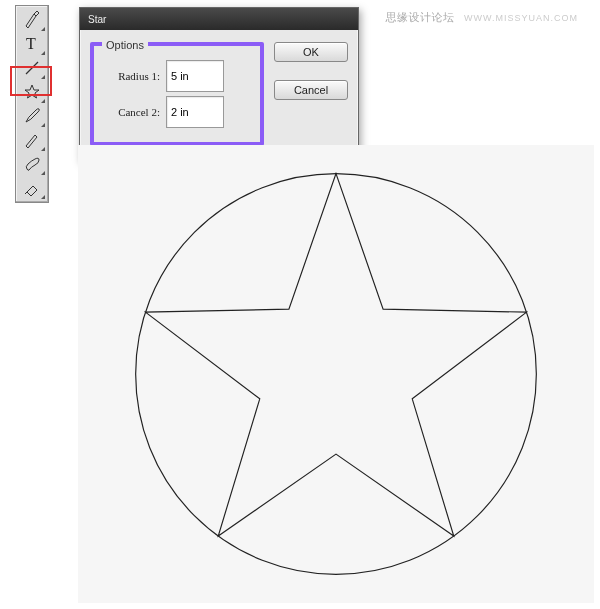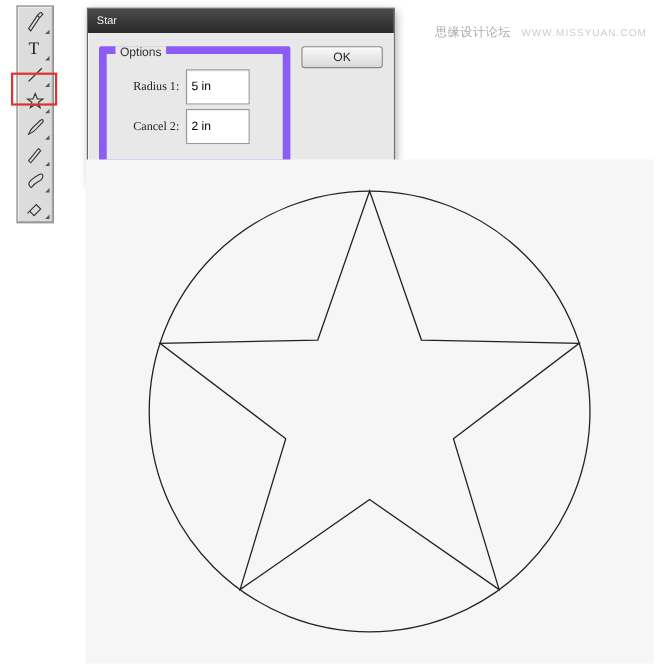--- a/index.html
+++ b/index.html
@@ -9,25 +9,24 @@
     font-family: Tahoma, Arial, sans-serif;
     font-size: 11px;
     background: #fff;
     position: relative;
     overflow: hidden;
   }
 
   
   .watermark {
     position: absolute;
-    top: 10px; right: 12px;
+    top: 10px; right: 22px;
     color: #bbb;
     font-size: 11px;
     letter-spacing: 0.5px;
-    margin-top: 12px;
   }
   .watermark .cn { color: #aaa; margin-right: 6px; }
   .watermark .url { color: #ccc; font-size: 9px; letter-spacing: 1px; }
 
   
   .toolbar {
     position: absolute;
     top: 5px; left: 15px;
     width: 34px;
     background: #dcdcdc;
@@ -77,21 +76,21 @@
     align-items: center;
     font-size: 10px;
   }
   .dialog-body {
     padding: 12px 10px 14px 10px;
     display: flex;
     gap: 10px;
   }
   .options-panel {
     flex: 1;
-    border: 7px solid #8b5cf6;
+    border: 4px solid #8b5cf6;
     border-radius: 2px;
     padding: 10px 8px 10px 8px;
     position: relative;
     background: #e8e8e8;
   }
   .options-legend {
     position: absolute;
     top: -7px; left: 8px;
     background: #e8e8e8;
     padding: 0 4px;
@@ -247,20 +246,23 @@
       </div>
       <div class="row">
         <label>Cancel 2:</label>
         <input class="text-input w60" value="2 in" style="">
       </div>
     </div>
     <div class="buttons-col">
       <div class="btn">
           <span>OK</span>
         </div>
+      <div class="btn">
+          <span>Cancel</span>
+        </div>
     </div>
   </div>
 </div>
 
 <div class="canvas">
   <div class="art">
     <svg width="430" height="430" viewBox="-220 -220 440 440">
       <circle cx="0" cy="0" r="205" fill="none" stroke="#222" stroke-width="1.2"></circle>
       <polygon fill="none" stroke="#222" stroke-width="1.2" points="0,-205 48.2,-66.4 195.0,-63.3 78.0,25.4 120.5,165.8 0,82 -120.5,165.8 -78.0,25.4 -195.0,-63.3 -48.2,-66.4"></polygon>
     </svg>

